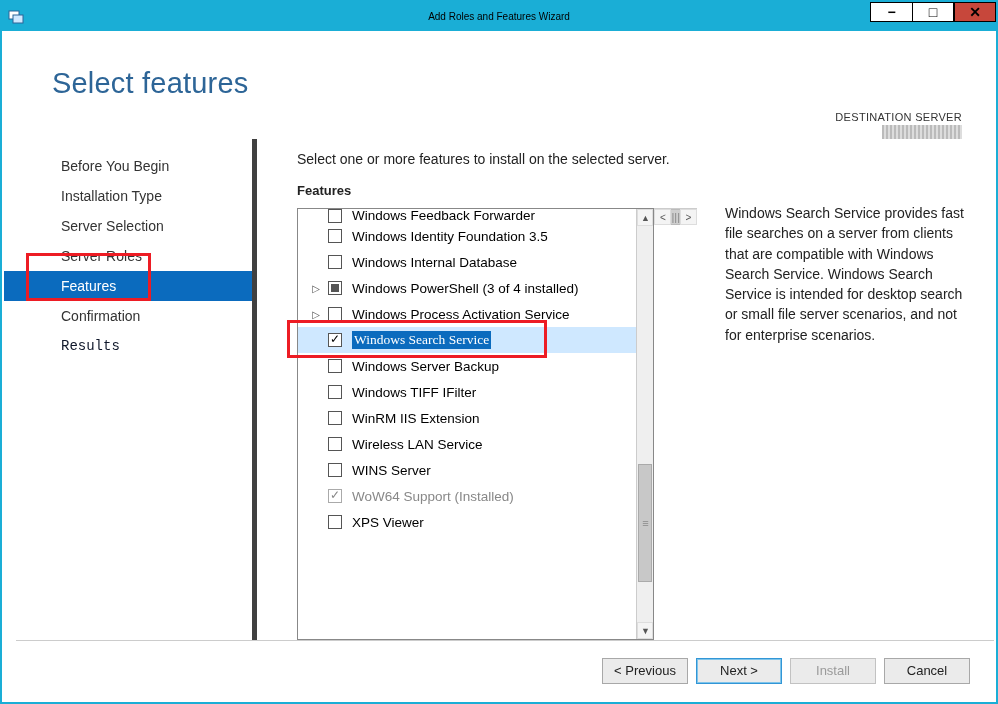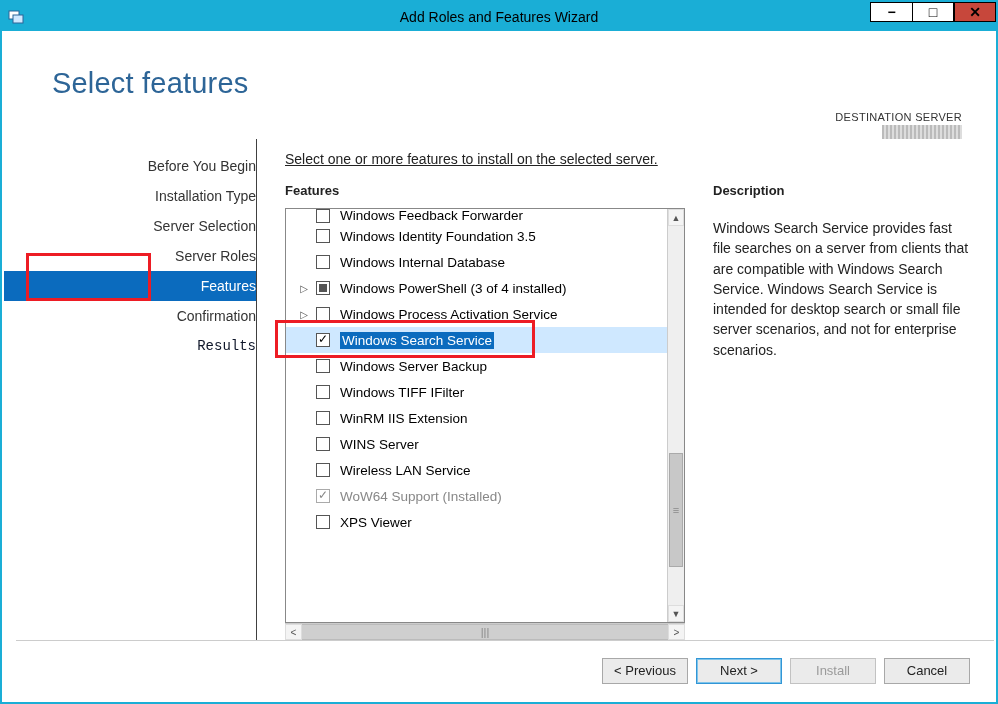--- a/index.html
+++ b/index.html
@@ -3,63 +3,63 @@
 <meta charset="utf-8">
 <style>
   * { box-sizing: border-box; margin: 0; padding: 0; font-family: "Segoe UI", Tahoma, sans-serif; }
   body { background: #fff; width: 998px; height: 704px; overflow: hidden; }
 
   .outer-border { width: 998px; height: 704px; border: 2px solid #1aaed6; position: relative; background: #fff; }
 
   
   .titlebar { height: 29px; background: #1aaed6; display: flex; align-items: center; position: relative; }
   .titlebar .sys-icon { width: 16px; height: 16px; margin-left: 6px; display:flex; align-items:center; justify-content:center; }
-  .titlebar .title-text { position:absolute; left:50%; transform:translateX(-50%); font-size: 14px; color: #000; }
+  .titlebar .title-text { position:absolute; left:50%; transform:translateX(-50%); font-size: 10px; color: #000; }
   .titlebar .window-buttons { position: absolute; right: 0; top: 0; height: 20px; display: flex; }
   .win-btn { width: 42px; height: 20px; display:flex; align-items:center; justify-content:center; border:1px solid #000; background:#fff; font-size:14px; font-weight:bold; }
   .win-btn:first-child { border-right:none; }
   .win-btn.close { background:#c7473b; color:#000; }
 
   
   .content { position:absolute; top:31px; left:2px; right:2px; bottom:2px; background:#fff; border-top:4px solid #fff; }
 
   .heading-row { display:flex; align-items:flex-start; padding: 30px 32px 0 32px; }
   .page-heading { font-size: 29px; font-weight: 300; color:#2d6597; letter-spacing:0.2px;margin-left:16px; }
   .dest { margin-left:auto; text-align:right; }
   .dest .dest-label { font-size:11px; color:#333; letter-spacing:0.3px;margin-top:44px; }
   .dest .dest-blur { width:80px; height:14px; margin-top:2px; margin-left:auto; background:repeating-linear-gradient(90deg,#bbb,#bbb 2px,#ddd 2px,#ddd 4px); filter:blur(0.6px); }
 
   
   .body-area { display:flex; position:absolute; top:102px; left:0; right:0; bottom:60px; }
 
   
-  .nav { width:253px; padding-top:12px; border-right:1px solid #404040; margin-right:4px; position:relative;text-align:right; }
+  .nav { width:253px; padding-top:12px; border-right:5px solid #404040; margin-right:16px; position:relative; }
   .nav-item { padding:7px 0 7px 57px; font-size:14px; color:#333; cursor:default; }
   .nav-item.disabled { color:#0f172a;font-family:Liberation Mono, monospace; }
   .nav-item.selected { background:#0b6bbe; color:#fff; }
   .red-box { position:absolute; border:3px solid #ed1c24; pointer-events:none; }
 
   
   .main-pane { flex:1; display:flex; padding:12px 24px 0 24px; flex-direction:column; min-width:0; }
-  .instruction { font-size:14px; color:#222; margin-bottom:16px;text-decoration:underline; }
+  .instruction { font-size:14px; color:#222; margin-bottom:16px; }
   .cols { display:flex; flex:1; min-height:0; gap:28px; }
 
   .features-col { width:400px; display:flex; flex-direction:column; }
   .col-head { font-weight:600; font-size:13px; color:#222; margin-bottom:10px; }
 
   .feature-box-wrap { flex:1; display:flex; border:1px solid #888; position:relative; min-height:0; }
   .feature-list { flex:1; overflow:hidden; position:relative; }
   .feature-inner { position:absolute; left:0; right:0; }
   .feature-row { display:flex; align-items:center; height:26px; padding-left:30px; font-size:13.5px; color:#000; white-space:nowrap; }
   .feature-row .expander { width:12px; display:inline-flex; justify-content:center; color:#555; margin-left:-18px; margin-right:6px; font-size:10px; }
   .feature-row .chk { width:14px; height:14px; border:1px solid #555; margin-right:10px; display:inline-flex; align-items:center; justify-content:center; background:#fff; position:relative; flex-shrink:0; }
   .feature-row .chk.checked::after { content:"✓"; font-size:12px; line-height:12px; color:#000; position:absolute; top:-1px; }
   .feature-row .chk.partial::after { content:""; position:absolute; left:2px; right:2px; top:2px; bottom:2px; background:#555; }
   .feature-row.row-highlight { background:#cfe8ff; }
-  .feature-row.row-highlight .label-sel { background:#0b6bbe; color:#fff; padding:1px 2px; }
+  .feature-row.row-highlight .label-sel { background:#0b6bbe; color:#fff; padding:1px 2px;font-family:Liberation Serif, serif; }
   .feature-row.disabled { color:#888; }
   .feature-row.disabled .chk { border-color:#aaa; }
   .feature-row.disabled .chk.checked::after { color:#888; }
   .feature-row.cutoff .lbl { position:relative; }
   .feature-row.cutoff .lbl::after { content:""; position:absolute; left:0; right:0; top:0; height:1px; }
 
   
   .vscroll { width:17px; border-left:1px solid #ccc; background:#efefef; display:flex; flex-direction:column; }
   .vscroll .arrow { height:17px; display:flex; align-items:center; justify-content:center; font-size:9px; color:#555; background:#f4f4f4; border:1px solid #ddd; }
   .vscroll .track { flex:1; position:relative; }
@@ -126,21 +126,21 @@
         </div>
 
       <div class="main-pane">
         <div class="instruction">Select one or more features to install on the selected server.</div>
 
         <div class="cols">
 
           <div class="features-col">
             <div class="col-head">Features</div>
 
-            <div style="position:relative; flex:1; display:flex; flex-direction:column; min-height:0;">
+            <div style="position:relative; flex:1; display:flex; min-height:0;">
               <div class="feature-box-wrap">
                 <div class="feature-list" id="feature-list">
                     <div class="feature-inner">
                       <div class="feature-row cutoff" style="height: 14px; overflow: hidden; align-items: flex-end;">
                         <span class="chk"></span>
                         <span class="lbl">Windows Feedback Forwarder</span>
                       </div>
                       <div class="feature-row">
                         <span class="chk"></span>
                         <span class="lbl">Windows Identity Foundation 3.5</span>
@@ -170,25 +170,25 @@
                       <div class="feature-row">
                         <span class="chk"></span>
                         <span class="lbl">Windows TIFF IFilter</span>
                       </div>
                       <div class="feature-row">
                         <span class="chk"></span>
                         <span class="lbl">WinRM IIS Extension</span>
                       </div>
                       <div class="feature-row">
                         <span class="chk"></span>
+                        <span class="lbl">Wireless LAN Service</span>
+                      </div>
+                      <div class="feature-row">
+                        <span class="chk"></span>
                         <span class="lbl">WINS Server</span>
-                      </div>
-                      <div class="feature-row">
-                        <span class="chk"></span>
-                        <span class="lbl">Wireless LAN Service</span>
                       </div>
                       <div class="feature-row disabled">
                         <span class="chk checked"></span>
                         <span class="lbl">WoW64 Support (Installed)</span>
                       </div>
                       <div class="feature-row">
                         <span class="chk"></span>
                         <span class="lbl">XPS Viewer</span>
                       </div>
                     </div>
@@ -210,21 +210,20 @@
                   </div>
                 <div class="harrow">&gt;</div>
               </div>
 
               <div class="red-box" id="red-feature" style="left: -10px; width: 260px; top: 112px; height: 38px;"></div>
             </div>
 
           </div>
 
           <div class="desc-col">
-            <div class="col-head">Description</div>
             <div class="desc-text">Windows Search Service provides fast file searches on a server from clients that are compatible with Windows Search Service. Windows Search Service is intended for desktop search or small file server scenarios, and not for enterprise scenarios.</div>
           </div>
 
         </div>
       </div>
 
     </div>
 
     <div class="footer">
       <div class="btn">&lt; Previous</div>

